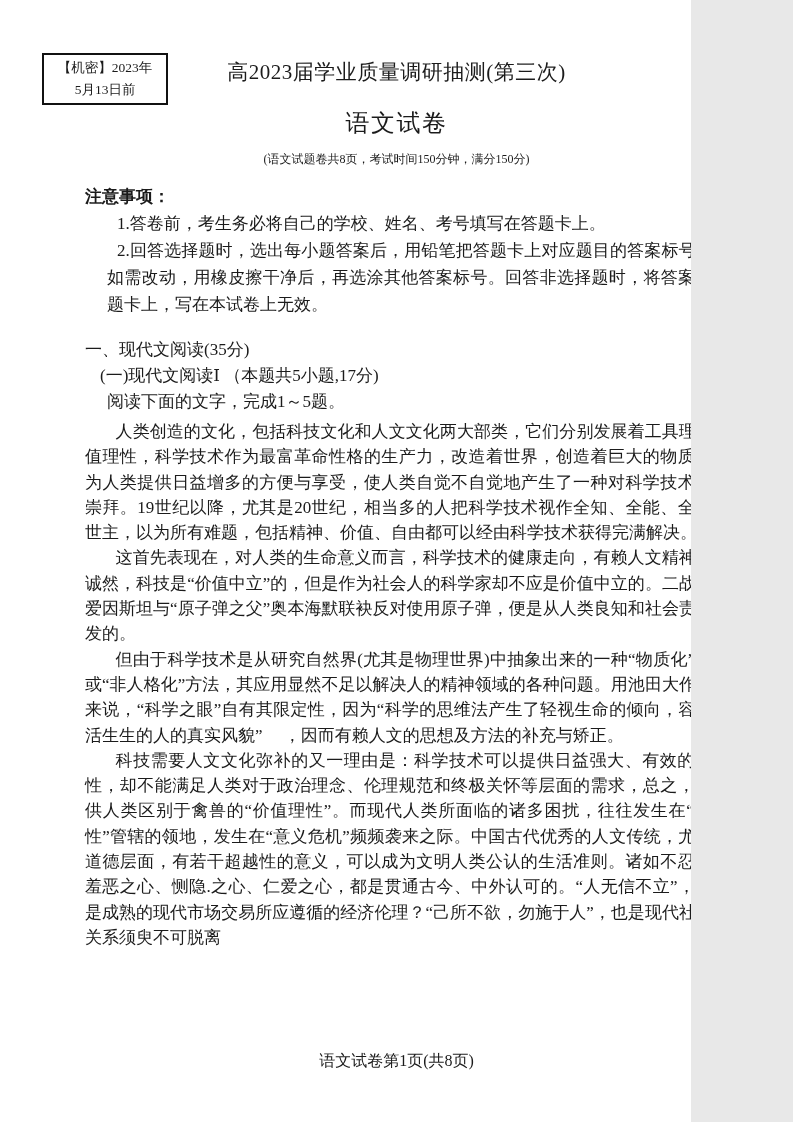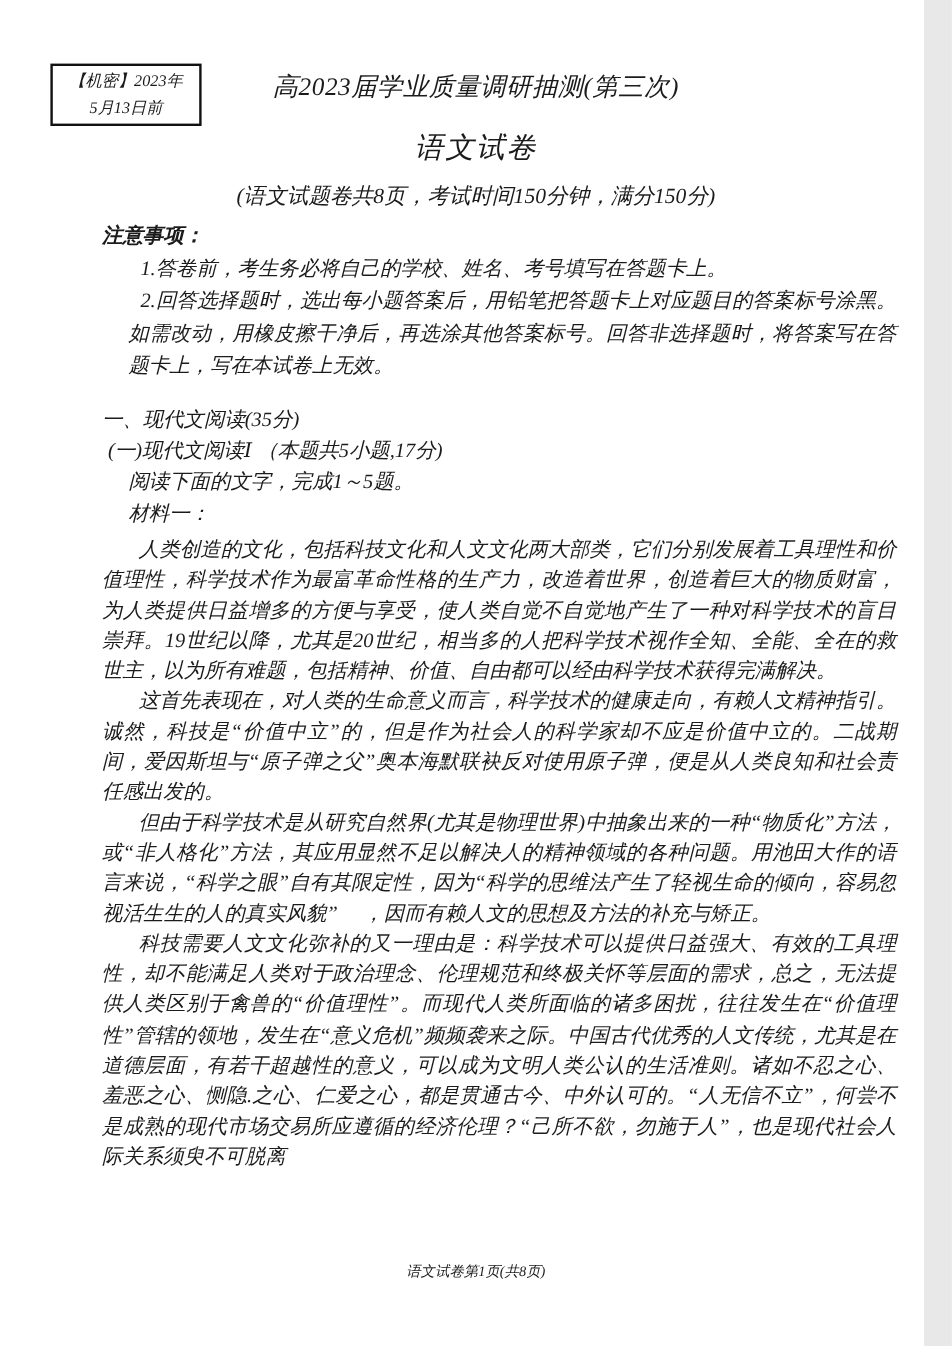--- a/index.html
+++ b/index.html
@@ -1,24 +1,23 @@
 <!DOCTYPE html>
 <html><head>
 <meta charset="utf-8">
 <style>
   html, body { margin: 0; padding: 0; background: #e8e8e8; }
   .page {
     position: relative;
-    width: 770px;
+    width: 691px;
     height: 1122px;
     background: #ffffff;
     font-family: "Liberation Serif", "DejaVu Serif", serif;
     color: #1b1b1b;
     overflow: hidden;
-    font-style: italic;
   }
   .secret-box {
     position: absolute;
     left: 42px;
     top: 53px;
     width: 122px;
     height: 46px;
     border: 2px solid #111;
     text-align: center;
     font-size: 13.5px;
@@ -40,21 +39,21 @@
     width: 793px;
     text-align: center;
     font-size: 24px;
     letter-spacing: 1.5px;
   }
   .doc-subtitle {
     position: absolute;
     left: 0; top: 151px;
     width: 793px;
     text-align: center;
-    font-size: 18px;
+    font-size: 12px;
   }
   .content {
     position: absolute;
     left: 85px;
     top: 183px;
     width: 662px;
     font-size: 17px;
     text-align: justify;
   }
   .notice-heading {
@@ -64,38 +63,38 @@
   .notice-item {
     padding-left: 22px;
     text-indent: 10px;
     line-height: 27px;
   }
   .sec-heading {
     margin-top: 19px;
     line-height: 26px;
   }
   .sec-sub {
-    margin-left: 5px;
+    margin-left: 15px;
     line-height: 26px;
   }
   .sec-instr, .material-label {
     margin-left: 22px;
     line-height: 26px;
   }
   .para {
     text-indent: 1.8em;
     line-height: 25.3px;
   }
   .para.first { margin-top: 4px; }
   .footer {
     position: absolute;
     left: 0; top: 1051px;
     width: 793px;
     text-align: center;
-    font-size: 12px;
+    font-size: 16px;
   }
 </style>
 </head>
 <body>
 
 <div class="page">
 
   <div class="secret-box">
     <div>【机密】2023年</div>
     <div>5月13日前</div>
@@ -109,21 +108,20 @@
 
   <div class="content">
 
     <div class="notice-heading">注意事项：</div>
     <div class="notice-item">1.答卷前，考生务必将自己的学校、姓名、考号填写在答题卡上。</div>
     <div class="notice-item">2.回答选择题时，选出每小题答案后，用铅笔把答题卡上对应题目的答案标号涂黑。如需改动，用橡皮擦干净后，再选涂其他答案标号。回答非选择题时，将答案写在答题卡上，写在本试卷上无效。</div>
 
     <div class="sec-heading">一、现代文阅读(35分)</div>
     <div class="sec-sub">(一)现代文阅读Ⅰ （本题共5小题,17分)</div>
     <div class="sec-instr">阅读下面的文字，完成1～5题。</div>
-    <div class="material-label">材料一：</div>
 
     <div class="para first">人类创造的文化，包括科技文化和人文文化两大部类，它们分别发展着工具理性和价值理性，科学技术作为最富革命性格的生产力，改造着世界，创造着巨大的物质财富，为人类提供日益增多的方便与享受，使人类自觉不自觉地产生了一种对科学技术的盲目崇拜。19世纪以降，尤其是20世纪，相当多的人把科学技术视作全知、全能、全在的救世主，以为所有难题，包括精神、价值、自由都可以经由科学技术获得完满解决。</div>
     <div class="para">这首先表现在，对人类的生命意义而言，科学技术的健康走向，有赖人文精神指引。诚然，科技是“价值中立”的，但是作为社会人的科学家却不应是价值中立的。二战期间，爱因斯坦与“原子弹之父”奥本海默联袂反对使用原子弹，便是从人类良知和社会责任感出发的。</div>
     <div class="para">但由于科学技术是从研究自然界(尤其是物理世界)中抽象出来的一种“物质化”方法，或“非人格化”方法，其应用显然不足以解决人的精神领域的各种问题。用池田大作的语言来说，“科学之眼”自有其限定性，因为“科学的思维法产生了轻视生命的倾向，容易忽视活生生的人的真实风貌”　 ，因而有赖人文的思想及方法的补充与矫正。</div>
     <div class="para">科技需要人文文化弥补的又一理由是：科学技术可以提供日益强大、有效的工具理性，却不能满足人类对于政治理念、伦理规范和终极关怀等层面的需求，总之，无法提供人类区别于禽兽的“价值理性”。而现代人类所面临的诸多困扰，往往发生在“价值理性”管辖的领地，发生在“意义危机”频频袭来之际。中国古代优秀的人文传统，尤其是在道德层面，有若干超越性的意义，可以成为文明人类公认的生活准则。诸如不忍之心、羞恶之心、恻隐.之心、仁爱之心，都是贯通古今、中外认可的。“人无信不立”，何尝不是成熟的现代市场交易所应遵循的经济伦理？“己所不欲，勿施于人”，也是现代社会人际关系须臾不可脱离</div>
 
   </div>
 
   <div class="footer">语文试卷第1页(共8页)</div>
 

